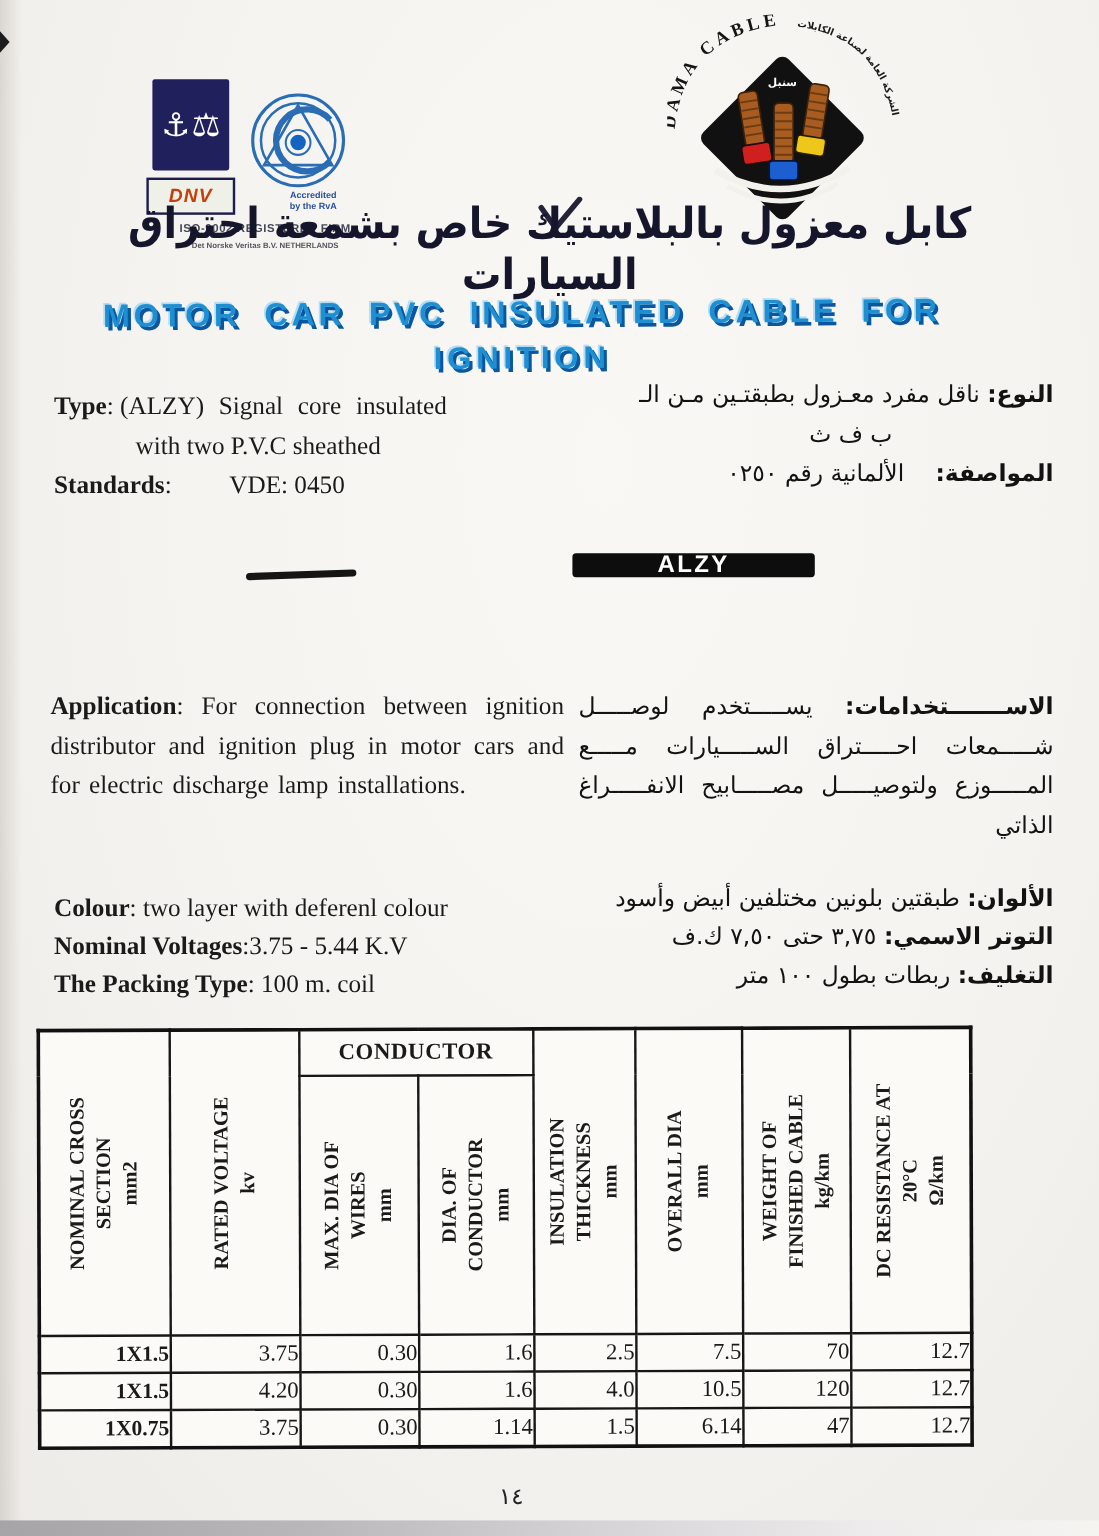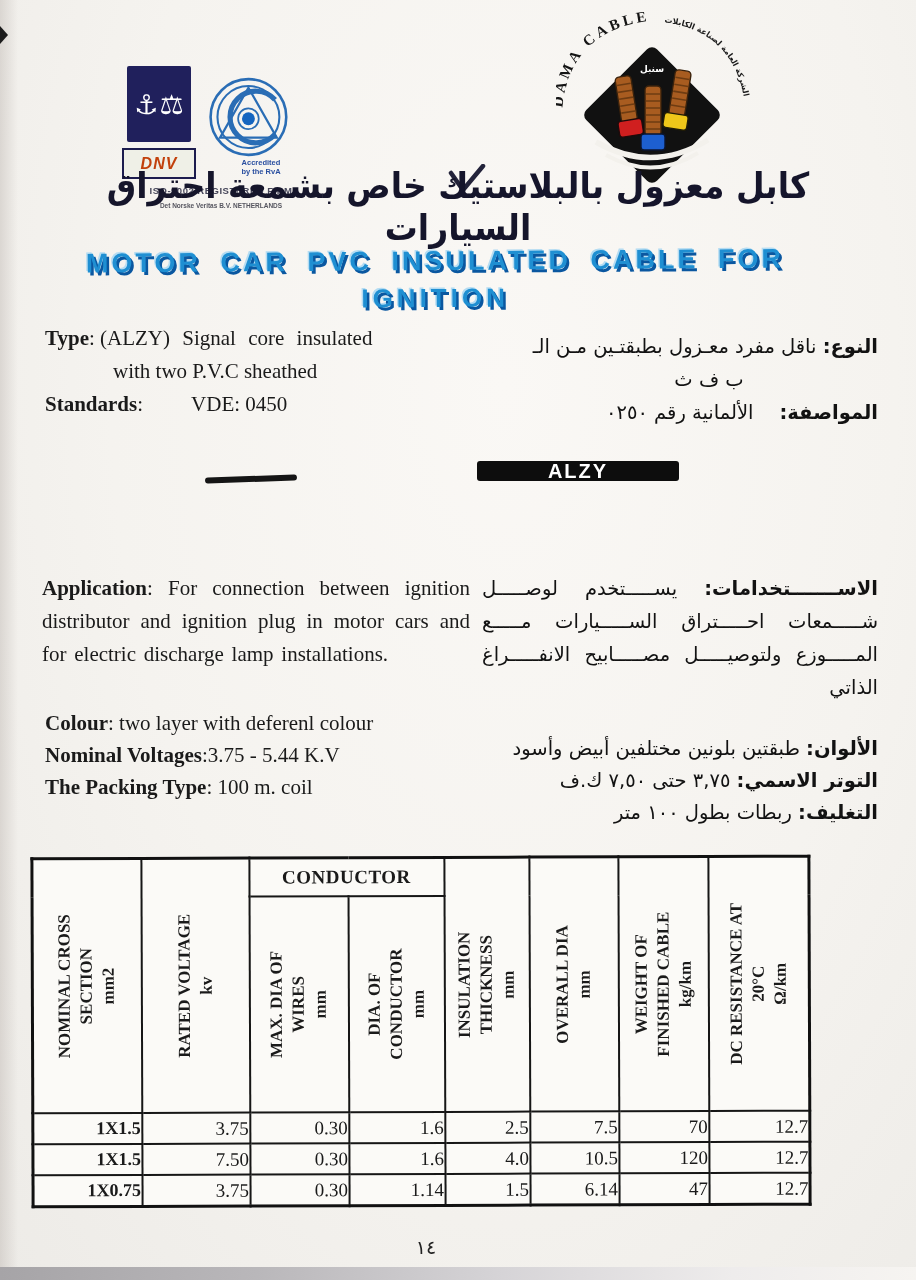--- a/index.html
+++ b/index.html
@@ -54,29 +54,29 @@
   
   .en-col{font-size:21px;line-height:33px;}
   .ar-col{direction:rtl;font-family:"DejaVu Sans",sans-serif;font-size:19.5px;line-height:33px;color:#121212;}
   .b{font-weight:bold;}
   .pre{white-space:pre-line;}
   .gap{display:inline-block;width:48px;}
   .gap-s{display:inline-block;width:26px;}
   #specs-en{left:45px;top:322px;width:430px;}
   #specs-en .indent{margin-left:68px;}
   #specs-en .v1{word-spacing:7px;}
-  #specs-ar{left:480px;top:330px;width:398px;}
+  #specs-ar{left:480px;top:312px;width:398px;}
   #specs-ar .c{text-align:center;padding-left:60px;}
   #alzy-box{left:477px;top:461px;width:202px;height:20px;background:#0d0d0d;border-radius:3px;
       display:flex;align-items:center;justify-content:center;}
   #alzy-box span{color:#fff;font-family:"Liberation Sans",sans-serif;font-weight:bold;
       font-size:20px;letter-spacing:2px;}
   #app-en{left:42px;top:572px;width:428px;text-align:justify;word-spacing:2.5px;}
   #app-ar{left:482px;top:572px;width:396px;text-align:justify;}
-  #details-en{left:45px;top:707px;width:432px;line-height:32px;}
+  #details-en{left:45px;top:740px;width:432px;line-height:32px;}
   #details-ar{left:482px;top:733px;width:396px;line-height:32px;}
 
   
   #spec-table{position:absolute;left:31px;top:856px;border-collapse:collapse;
       background:#fbfaf7;transform:rotate(-.2deg);}
   #spec-table th,#spec-table td{border:2.4px solid #161616;padding:0;}
   #spec-table{border:3px solid #111;}
   #spec-table th{position:relative;font-family:"Liberation Serif",serif;}
   .vhead{position:absolute;left:50%;top:50%;width:236px;
       transform:translate(-50%,-50%) rotate(-90deg);text-align:center;
@@ -261,21 +261,21 @@
         <td>3.75</td>
         <td>0.30</td>
         <td>1.6</td>
         <td>2.5</td>
         <td>7.5</td>
         <td>70</td>
         <td>12.7</td>
       </tr>
       <tr>
         <td class="c0">1X1.5</td>
-        <td>7.50</td>
+        <td>4.20</td>
         <td>0.30</td>
         <td>1.6</td>
         <td>4.0</td>
         <td>10.5</td>
         <td>120</td>
         <td>12.7</td>
       </tr>
       <tr>
         <td class="c0">1X0.75</td>
         <td>3.75</td>

